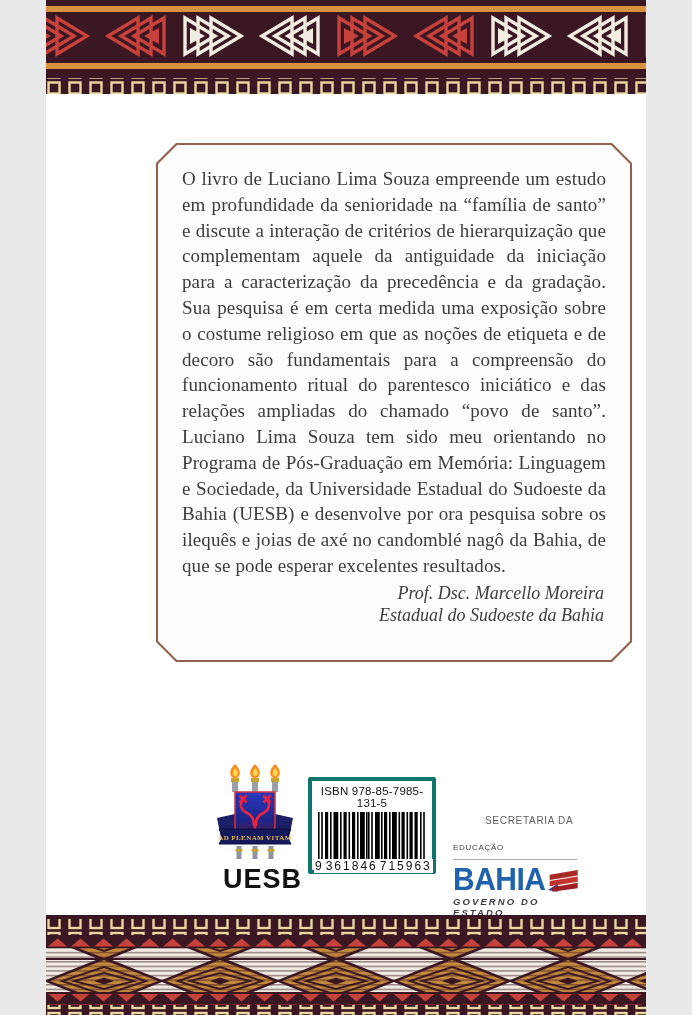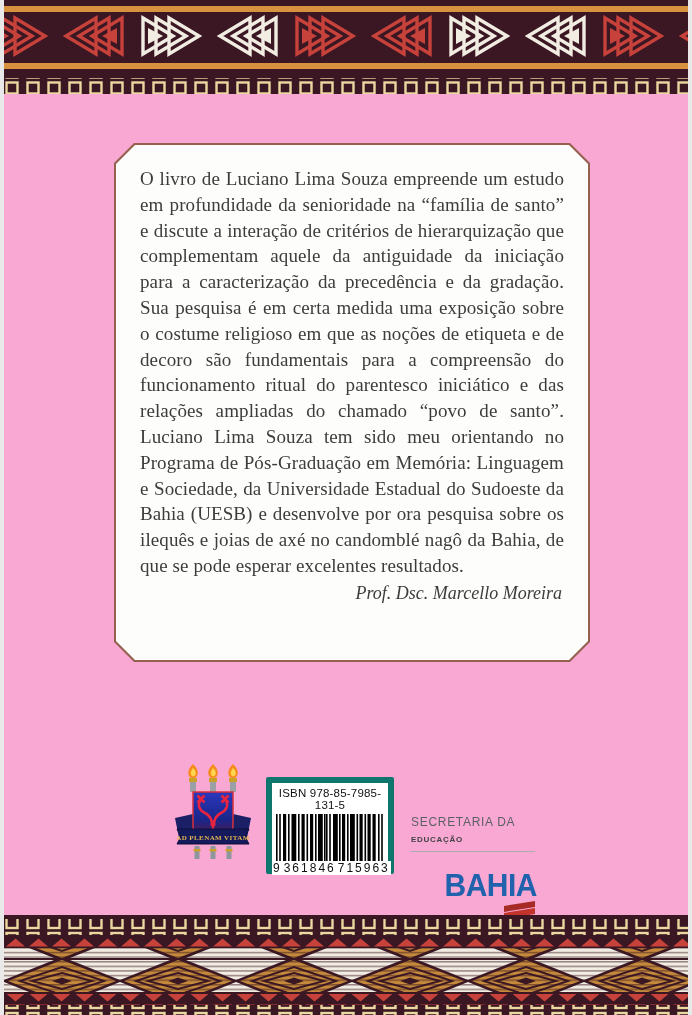--- a/index.html
+++ b/index.html
@@ -1,20 +1,20 @@
 <!DOCTYPE html>
 <html><head>
 <meta charset="utf-8">
 <style>
   html,body{margin:0;padding:0;background:#e9e9e9;}
   .page{
     position:relative;
-    width:684px;height:1015px;
+    width:600px;height:1015px;
     margin:0 auto;
-    background:#f9a8d4;
+    background:#ffffff;
     overflow:hidden;
     font-family:"Liberation Serif",serif;
   }
 
   
   .band{position:absolute;left:0;width:692px;display:block;}
   .band-top{top:0;height:94px;}
   .band-bottom{bottom:0;height:100px;}
 
   
@@ -44,43 +44,43 @@
   .uesb{position:absolute;left:162px;top:762px;width:94px;text-align:right;}
   .uesb-acronym{
     font-family:"Liberation Sans",sans-serif;
     font-weight:700;font-size:27px;letter-spacing:1px;color:#121212;
     margin-top:-2px;
   }
 
   
   .barcode-box{
     position:absolute;left:262px;top:777px;width:128px;height:97px;
-    background:#fff;border:6px solid #0f766e;border-radius:2px;
+    background:#fff;border:4px solid #0f766e;border-radius:2px;
     box-sizing:border-box;
     font-family:"Liberation Sans",sans-serif;
   }
   .isbn-label{
     text-align:center;font-size:11.5px;color:#111;
     padding-top:4px;letter-spacing:.2px;
   }
   .bars-wrap{position:relative;width:116px;margin:3px auto 0 auto;height:60px;}
   .barcode-digits{
     position:absolute;left:0;bottom:-1px;width:116px;
     display:flex;justify-content:space-between;
     font-size:12px;color:#111;letter-spacing:2px;
     background:transparent;
   }
   .barcode-digits span{background:#fff;padding:0 1px;}
 
   
   .bahia{position:absolute;left:407px;top:815px;width:126px;font-family:"Liberation Sans",sans-serif;}
-  .dept1{font-size:12px;letter-spacing:.7px;color:#5b5f63;}
-  .dept2{font-size:8px;letter-spacing:.7px;color:#3e4246;font-weight:700;margin-top:6px;}
+  .dept1{font-size:10px;letter-spacing:.7px;color:#5b5f63;margin-left:32px;}
+  .dept2{font-size:8px;letter-spacing:.7px;color:#3e4246;font-weight:400;margin-top:17px;}
   .bahia-divider{width:124px;height:1px;background:#aaadaf;margin-top:7px;}
-  .bahia-row{display:flex;align-items:flex-end;margin-top:21px;flex-direction:column;}
+  .bahia-row{display:flex;margin-top:7px;}
   .bahia-wordmark{
     font-size:30px;line-height:26px;font-weight:800;color:#2062ac;
     letter-spacing:-.5px;transform:scaleY(1.05);transform-origin:left bottom;
   }
   .bahia-flag{margin-left:1px;margin-bottom:0;}
   .bahia-tagline{
     font-size:9.5px;font-weight:700;letter-spacing:2.1px;color:#393d43;margin-top:2px;font-style:italic;
   }
 </style>
 </head>
@@ -122,20 +122,21 @@
       <use href="#triL" x="675" y="15" fill="#C7423B" stroke="#C7423B"></use>
     </g>
     <rect y="78" width="692" height="16" fill="url(#sqTop)"></rect>
   </svg>
 
   <div class="quote-box-outer">
     <div class="quote-box-inner">
       <p class="blurb">O livro de Luciano Lima Souza empreende um estudo em profundidade da senioridade na “família de santo” e discute a interação de critérios de hierarquização que complementam aquele da antiguidade da iniciação para a caracterização da precedência e da gradação. Sua pesquisa é em certa medida uma exposição sobre o costume religioso em que as noções de etiqueta e de decoro são fundamentais para a compreensão do funcionamento ritual do parentesco iniciático e das relações ampliadas do chamado “povo de santo”. Luciano Lima Souza tem sido meu orientando no Programa de Pós-Graduação em Memória: Linguagem e Sociedade, da Universidade Estadual do Sudoeste da Bahia (UESB) e desenvolve por ora pesquisa sobre os ilequês e joias de axé no candomblé nagô da Bahia, de que se pode esperar excelentes resultados.</p>
       <div class="signature">
         <div>Prof. Dsc. Marcello Moreira</div>
+        <div>Estadual do Sudoeste da Bahia</div>
       </div>
     </div>
   </div>
 
   <div class="uesb">
     <svg width="94" height="100" viewBox="0 0 94 100">
       <defs>
         <linearGradient id="shGrad" x1="0" y1="0" x2="0" y2="1">
           <stop offset="0%" stop-color="#2A38BE"></stop>
           <stop offset="55%" stop-color="#1B2588"></stop>
@@ -175,20 +176,21 @@
 
       <polygon points="11,67 83,67 79,74.5 83,82 11,82 15,74.5" fill="#151A5C" stroke="#0C0F3A" stroke-width="1"></polygon>
       <text x="47" y="77.5" text-anchor="middle" font-family="Liberation Serif,serif" font-size="7" font-weight="bold" fill="#E3B54E" letter-spacing="0.4">AD PLENAM VITAM</text>
 
       <g>
         <use href="#handle" x="31" y="84"></use>
         <use href="#handle" x="47" y="84"></use>
         <use href="#handle" x="63" y="84"></use>
       </g>
     </svg>
+    <div class="uesb-acronym">UESB</div>
   </div>
 
   <div class="barcode-box">
     <div class="isbn-label">ISBN 978-85-7985-131-5</div>
     <div class="bars-wrap">
       <svg width="116" height="60" viewBox="0 0 116 60">
 
         <rect x="4" y="0" width="1.6" height="56" fill="#000"></rect>
         <rect x="7.2" y="0" width="1.6" height="56" fill="#000"></rect>
         <rect x="54" y="0" width="1.6" height="56" fill="#000"></rect>

